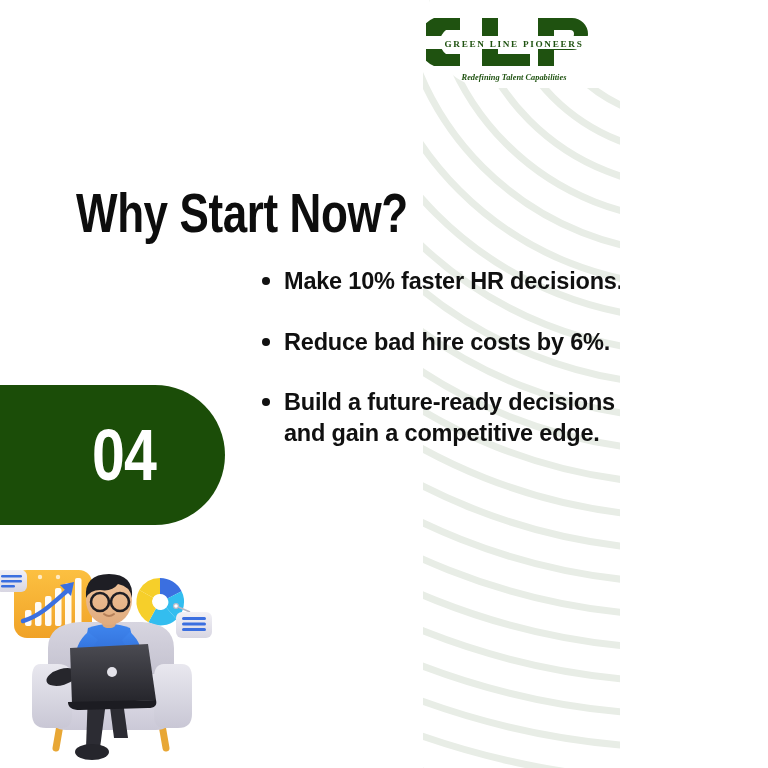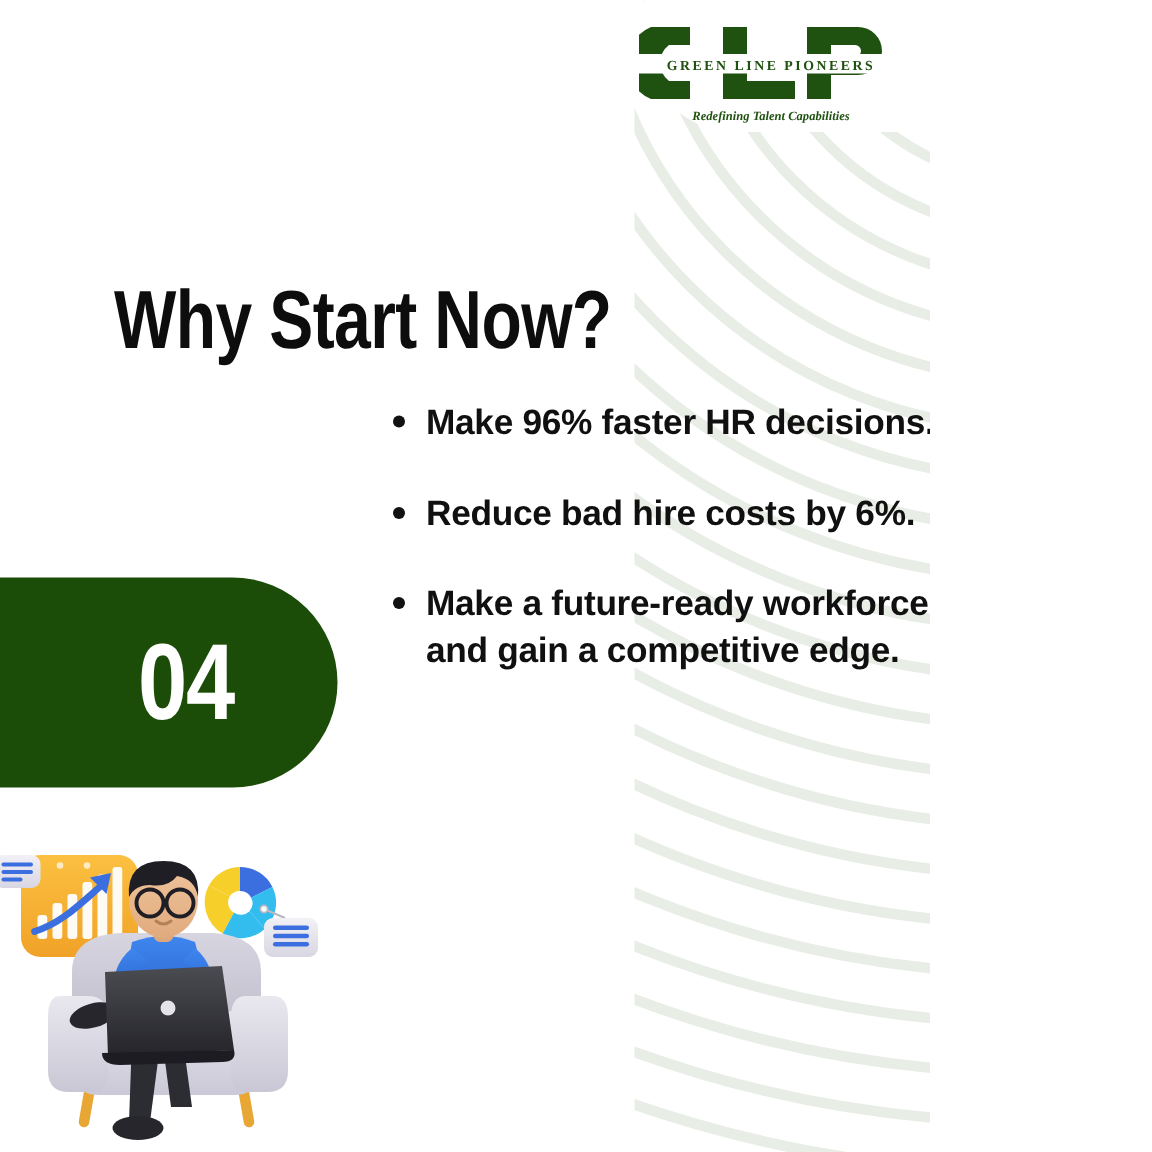--- a/index.html
+++ b/index.html
@@ -116,29 +116,29 @@
 
   <h1 id="headline">Why Start Now?</h1>
 
   <div id="badge">
     <span id="badge-num">04</span>
   </div>
 
   <ul id="bullets" style="list-style:none;margin:0;padding:0;">
     <li class="bullet-row">
       <span class="bullet-dot"></span>
-      <span class="bullet-text">Make 96% faster HR decisions.</span>
+      <span class="bullet-text">Make 10% faster HR decisions.</span>
     </li>
     <li class="bullet-row">
       <span class="bullet-dot"></span>
       <span class="bullet-text">Reduce bad hire costs by 6%.</span>
     </li>
     <li class="bullet-row">
       <span class="bullet-dot"></span>
-      <span class="bullet-text">Make a future-ready workforce and gain a competitive edge.</span>
+      <span class="bullet-text">Build a future-ready decisions and gain a competitive edge.</span>
     </li>
   </ul>
 
   <div id="illustration">
     <svg width="224" height="220" viewBox="0 0 224 220" xmlns="http://www.w3.org/2000/svg">
       <defs>
         <linearGradient id="orangeG" x1="0" y1="0" x2="0" y2="1">
           <stop offset="0%" stop-color="#fcc041"></stop>
             <stop offset="100%" stop-color="#f0a227"></stop>
         </linearGradient>

